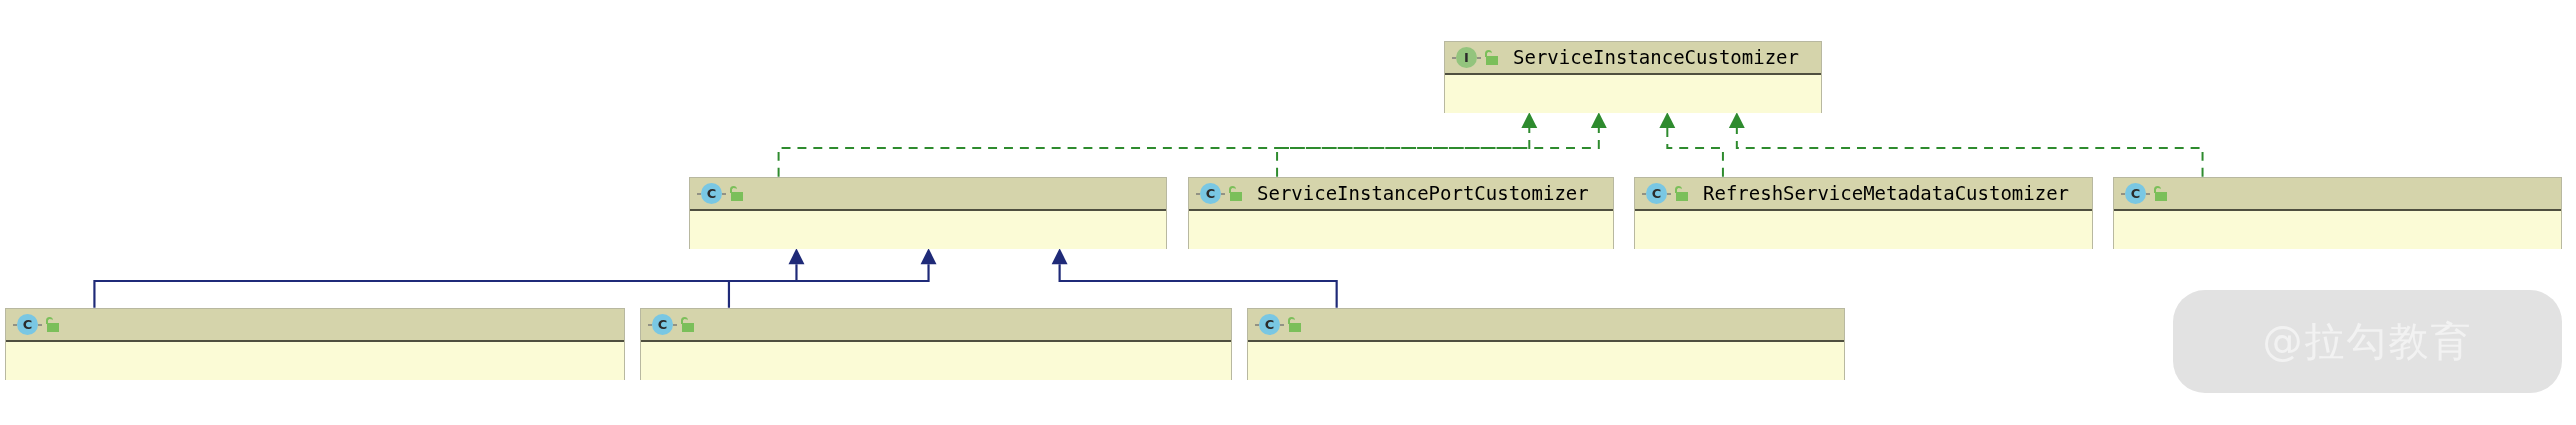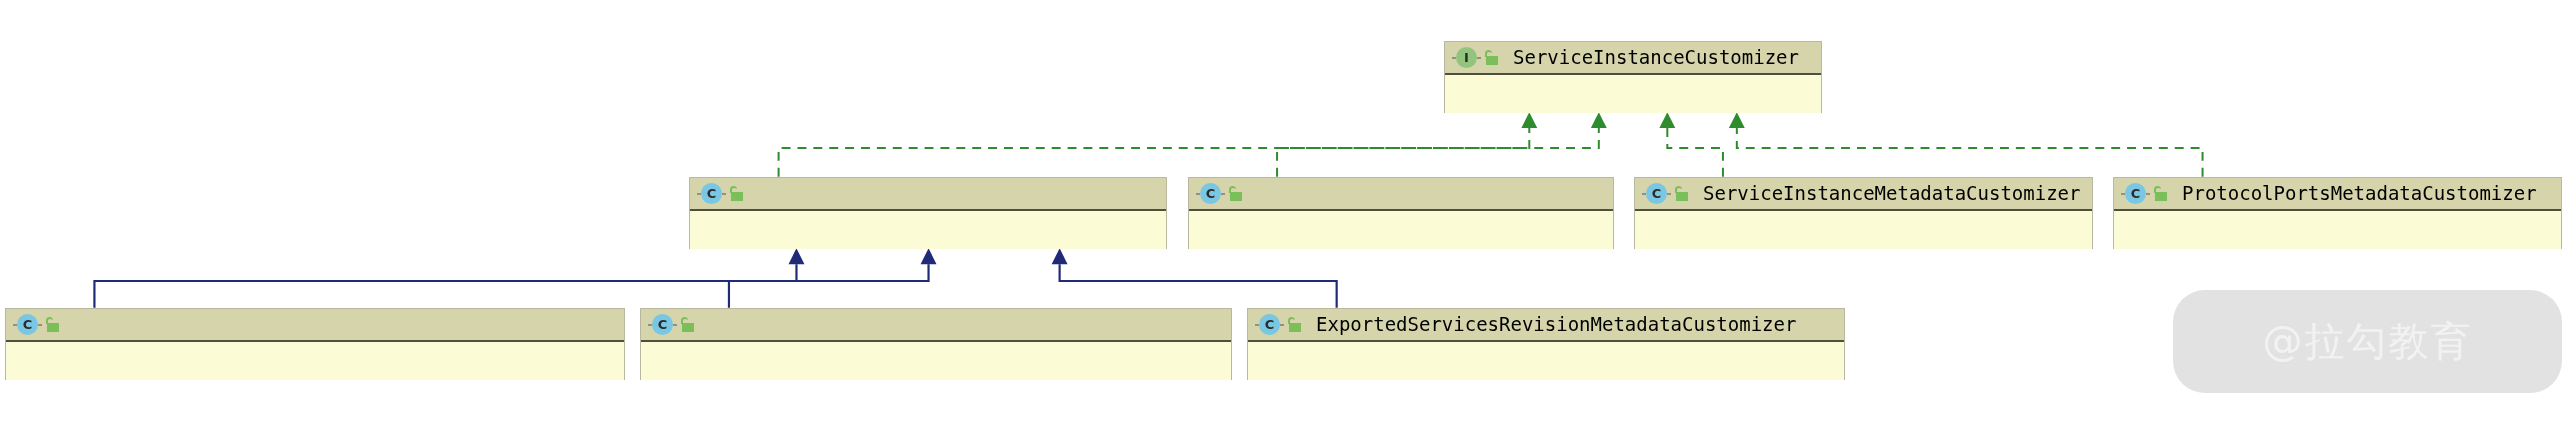--- a/index.html
+++ b/index.html
@@ -187,42 +187,42 @@
         </div>
         <div class="uml-body"></div>
       </div>
       <div class="uml-node" style="left: 1188px; top: 177px; width: 426px; height: 72px;">
         <div class="uml-header">
           <span class="kind-icon cls">C</span>
           <span class="lock-icon">
             <span class="shackle"></span>
             <span class="body"></span>
           </span>
+          <span class="uml-title">ServiceInstancePortCustomizer</span>
         </div>
         <div class="uml-body"></div>
       </div>
       <div class="uml-node" style="left: 1634px; top: 177px; width: 459px; height: 72px;">
         <div class="uml-header">
           <span class="kind-icon cls">C</span>
           <span class="lock-icon">
             <span class="shackle"></span>
             <span class="body"></span>
           </span>
-          <span class="uml-title">ServiceInstanceMetadataCustomizer</span>
+          <span class="uml-title">RefreshServiceMetadataCustomizer</span>
         </div>
         <div class="uml-body"></div>
       </div>
       <div class="uml-node" style="left: 2113px; top: 177px; width: 449px; height: 72px;">
         <div class="uml-header">
           <span class="kind-icon cls">C</span>
           <span class="lock-icon">
             <span class="shackle"></span>
             <span class="body"></span>
           </span>
-          <span class="uml-title">ProtocolPortsMetadataCustomizer</span>
         </div>
         <div class="uml-body"></div>
       </div>
       <div class="uml-node" style="left: 5px; top: 308px; width: 620px; height: 72px;">
         <div class="uml-header">
           <span class="kind-icon cls">C</span>
           <span class="lock-icon">
             <span class="shackle"></span>
             <span class="body"></span>
           </span>
@@ -239,21 +239,20 @@
         </div>
         <div class="uml-body"></div>
       </div>
       <div class="uml-node" style="left: 1247px; top: 308px; width: 598px; height: 72px;">
         <div class="uml-header">
           <span class="kind-icon cls">C</span>
           <span class="lock-icon">
             <span class="shackle"></span>
             <span class="body"></span>
           </span>
-          <span class="uml-title">ExportedServicesRevisionMetadataCustomizer</span>
         </div>
         <div class="uml-body"></div>
       </div>
     </div>
 
   <div id="watermark" style="left: 2173px; top: 290px; width: 389px; height: 103px; background: rgb(226, 226, 226); color: rgb(242, 242, 242);">
     <span>@拉勾教育</span>
   </div>
 
 </div>

